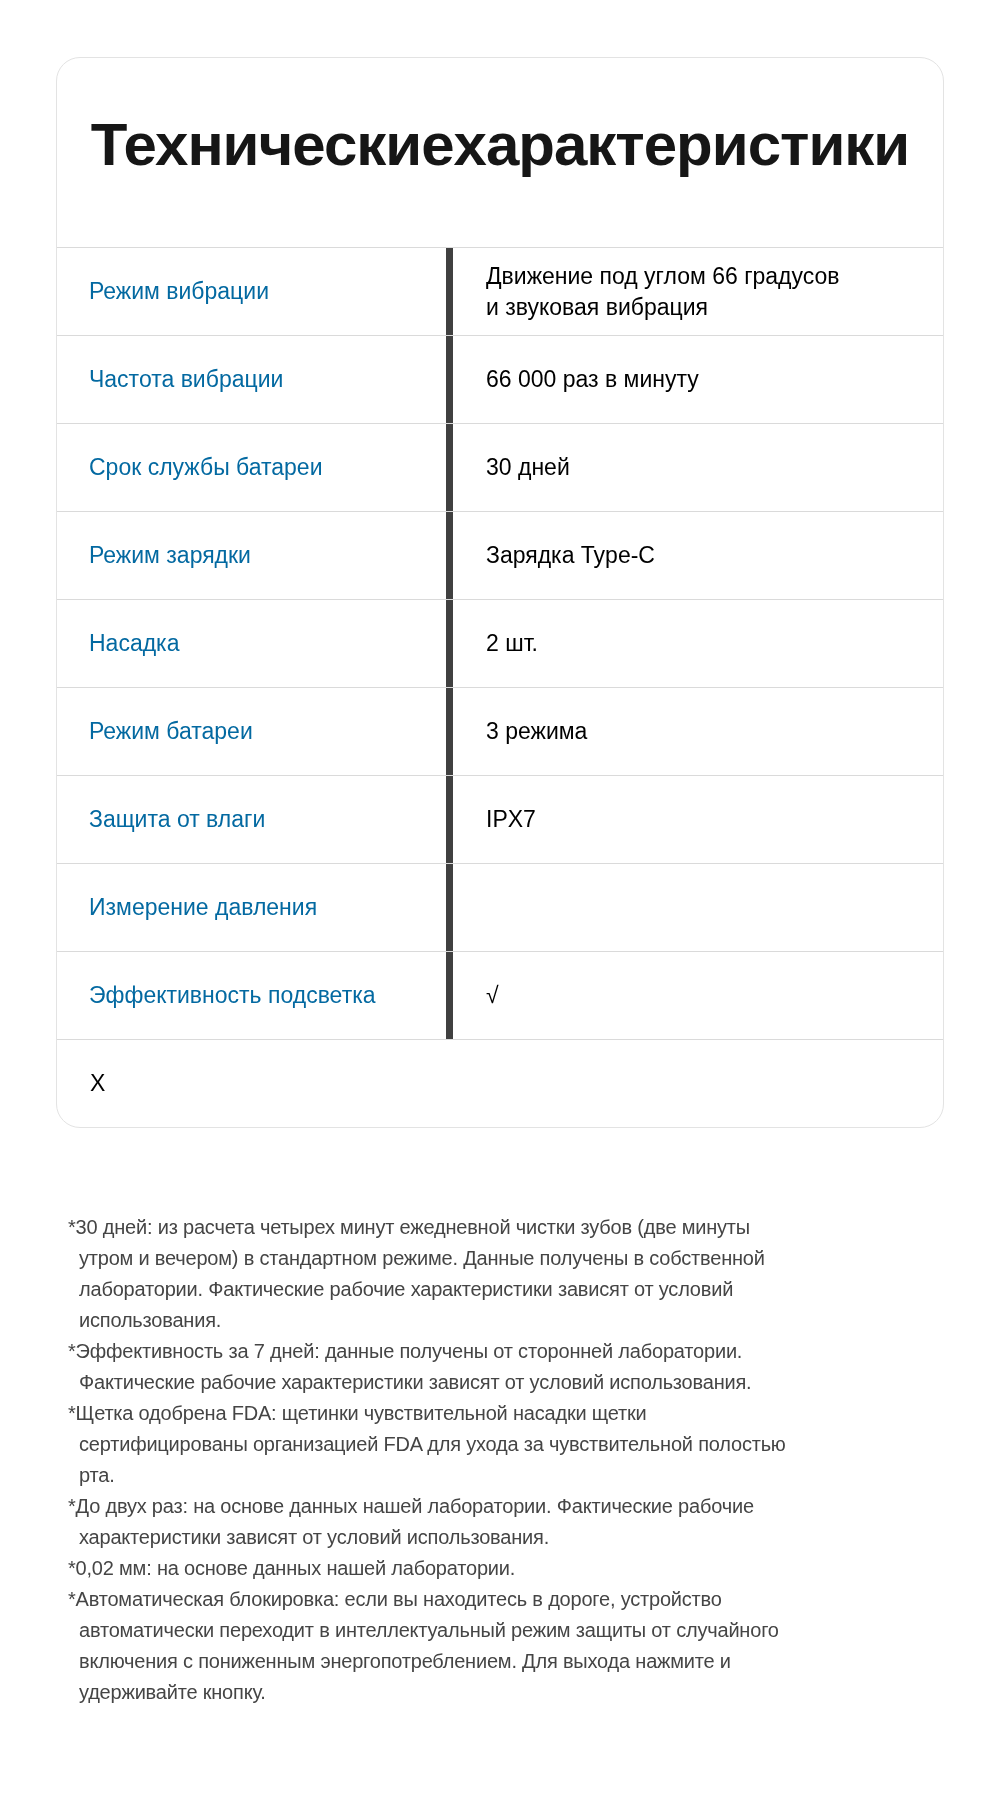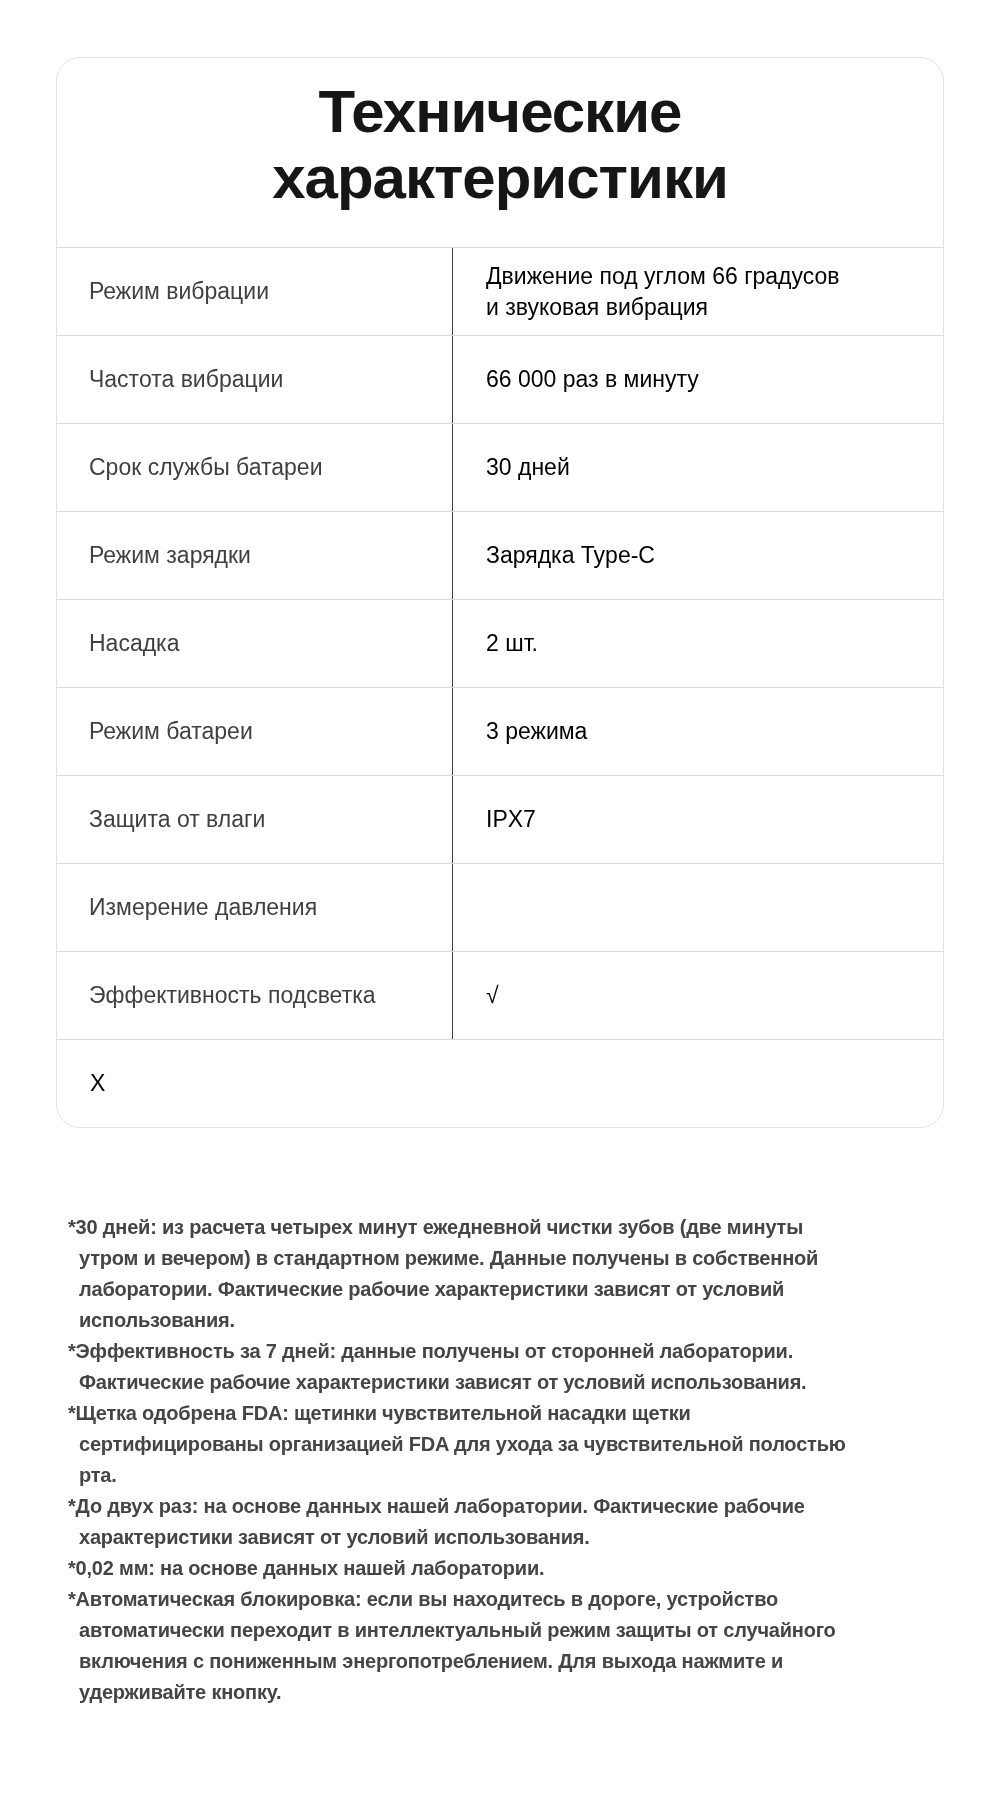--- a/index.html
+++ b/index.html
@@ -22,21 +22,21 @@
     width: 888px;
     box-sizing: border-box;
     border: 1px solid #e3e3e3;
     border-radius: 24px;
     background: #ffffff;
     overflow: hidden;
   }
   .spec-title {
     height: 189px;
     display: flex;
-    flex-direction: column;
+    flex-direction: row;
     align-items: center;
     justify-content: center;
     padding-bottom: 16px;
     box-sizing: border-box;
     font-size: 60px;
     line-height: 66px;
     font-weight: bold;
     letter-spacing: -1px;
     color: #161616;
     text-align: center;
@@ -44,28 +44,28 @@
   .spec-table { width: 100%; }
   .spec-row {
     display: flex;
     height: 88px;
     box-sizing: border-box;
     border-top: 1px solid #dadada;
   }
   .spec-row .cell-label {
     width: 396px;
     box-sizing: border-box;
-    border-right: 1px solid #404040;
+    border-right: 7px solid #404040;
     padding-left: 32px;
     padding-right: 4px;
     display: flex;
     align-items: center;
     font-size: 23px;
     line-height: 31px;
-    color: #404040;
+    color: #0369a1;
   }
   .spec-row .cell-value {
     flex: 1;
     box-sizing: border-box;
     padding-left: 33px;
     padding-right: 24px;
     display: flex;
     align-items: center;
     font-size: 23px;
     line-height: 31px;
@@ -74,21 +74,20 @@
   }
   .footnotes {
     position: absolute;
     left: 68px;
     top: 1212px;
     width: 850px;
     font-size: 20px;
     line-height: 31px;
     letter-spacing: -0.2px;
     color: #454545;
-    font-weight: bold;
   }
   .footnotes p {
     margin: 0;
     padding-left: 11px;
     text-indent: -11px;
     white-space: pre-line;
   }
 </style>
 </head>
 <body>

